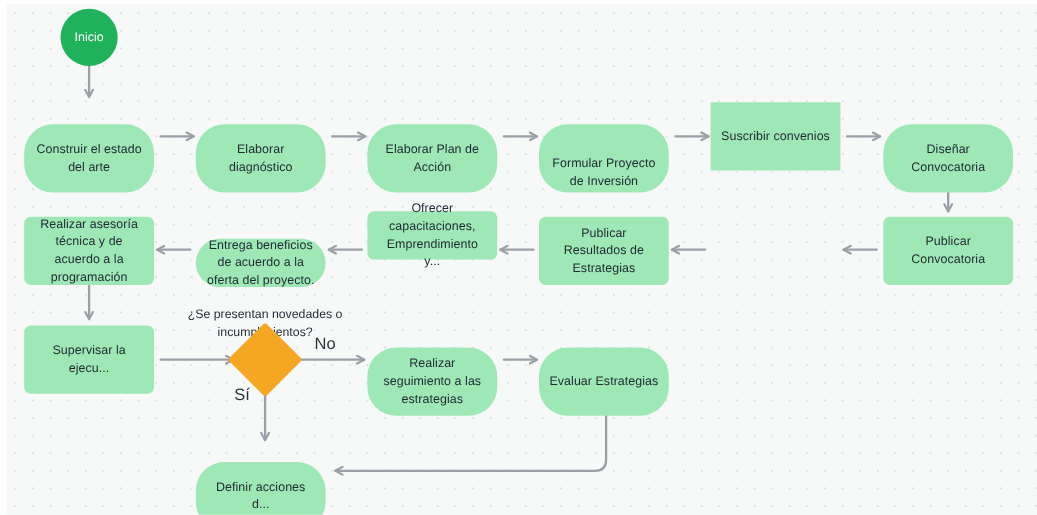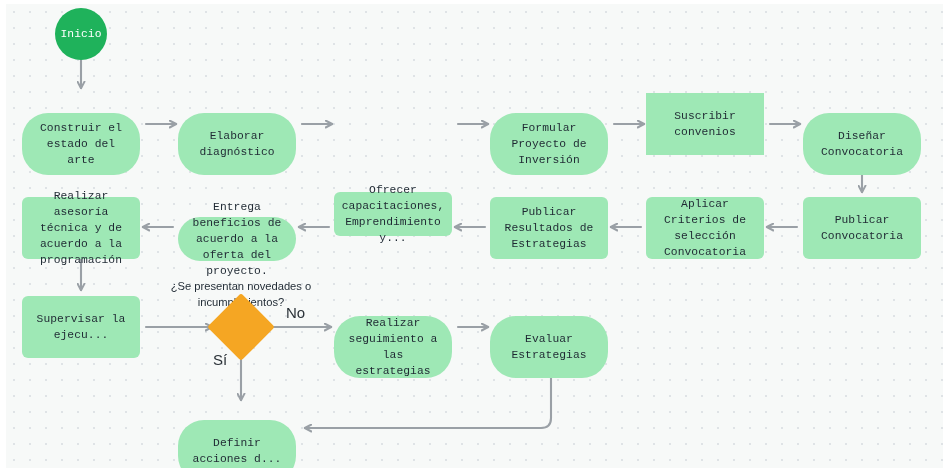--- a/index.html
+++ b/index.html
@@ -49,21 +49,20 @@
     box-sizing: border-box;
     display: flex;
     align-items: center;
     justify-content: center;
     text-align: center;
     color: #1f2933;
     font-size: 11.3px;
     line-height: 16px;
     padding: 2px 9px;
     letter-spacing: 0.05px;
-    font-family: Liberation Mono, monospace;
   }
   .proc {
     background: #9ee8b5;
   }
   .r-pill   { border-radius: 26px; margin-top: 20px; }
   .r-soft   { border-radius: 6px; }
   .r-sharp  { border-radius: 0px; }
   .terminal {
     border-radius: 50%;
     background: #1fb25b;
@@ -144,22 +143,25 @@
   </div>
 
   <div class="node proc r-pill" style="left:22px; top:93px; width:118px; height:62px;">
     <span>Construir el estado del arte</span>
   </div>
 
   <div class="node proc r-pill" style="left:178px; top:93px; width:118px; height:62px;">
     <span>Elaborar diagnóstico</span>
   </div>
 
-
-  <div class="node proc r-pill" style="left:490px; top:93px; width:118px; height:62px;">
+  <div class="node proc r-pill" style="left:334px; top:93px; width:118px; height:62px;">
+    <span>Elaborar Plan de Acción</span>
+  </div>
+
+  <div class="node proc r-pill" style="left:490px; top:93px; width:118px; height:62px;align-items:flex-end;">
     <span>Formular Proyecto de Inversión</span>
   </div>
 
   <div class="node proc r-pill" style="left:803px; top:93px; width:118px; height:62px;">
     <span>Diseñar Convocatoria</span>
   </div>
 
   <div class="node proc r-sharp" style="left:646px; top:93px; width:118px; height:62px;">
     <span>Suscribir convenios</span>
   </div>
@@ -173,23 +175,20 @@
   </div>
 
   <div class="node proc r-soft" style="left:334px; top:192px; width:118px; height:44px;">
     <span>Ofrecer capacitaciones, Emprendimiento y...</span>
   </div>
 
   <div class="node proc r-soft" style="left:490px; top:197px; width:118px; height:62px;">
     <span>Publicar Resultados de Estrategias</span>
   </div>
 
-  <div class="node proc r-soft" style="left:646px; top:197px; width:118px; height:62px;">
-    <span>Aplicar Criterios de selección Convocatoria</span>
-  </div>
 
   <div class="node proc r-soft" style="left:803px; top:197px; width:118px; height:62px;">
     <span>Publicar Convocatoria</span>
   </div>
 
   <div class="node proc r-soft" style="left:22px; top:296px; width:118px; height:62px;">
     <span>Supervisar la ejecu...</span>
   </div>
 
   <div class="question-label" style="left:151px; top:278px;">¿Se presentan novedades o incumplimientos?</div>

